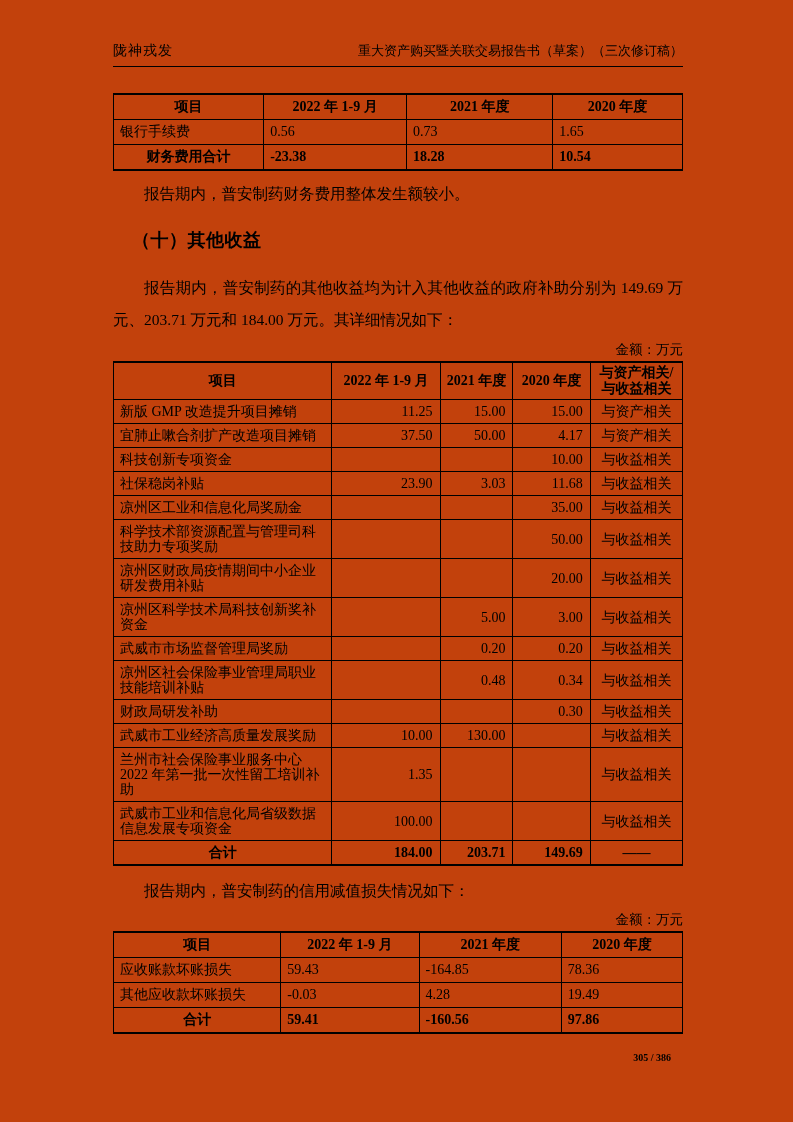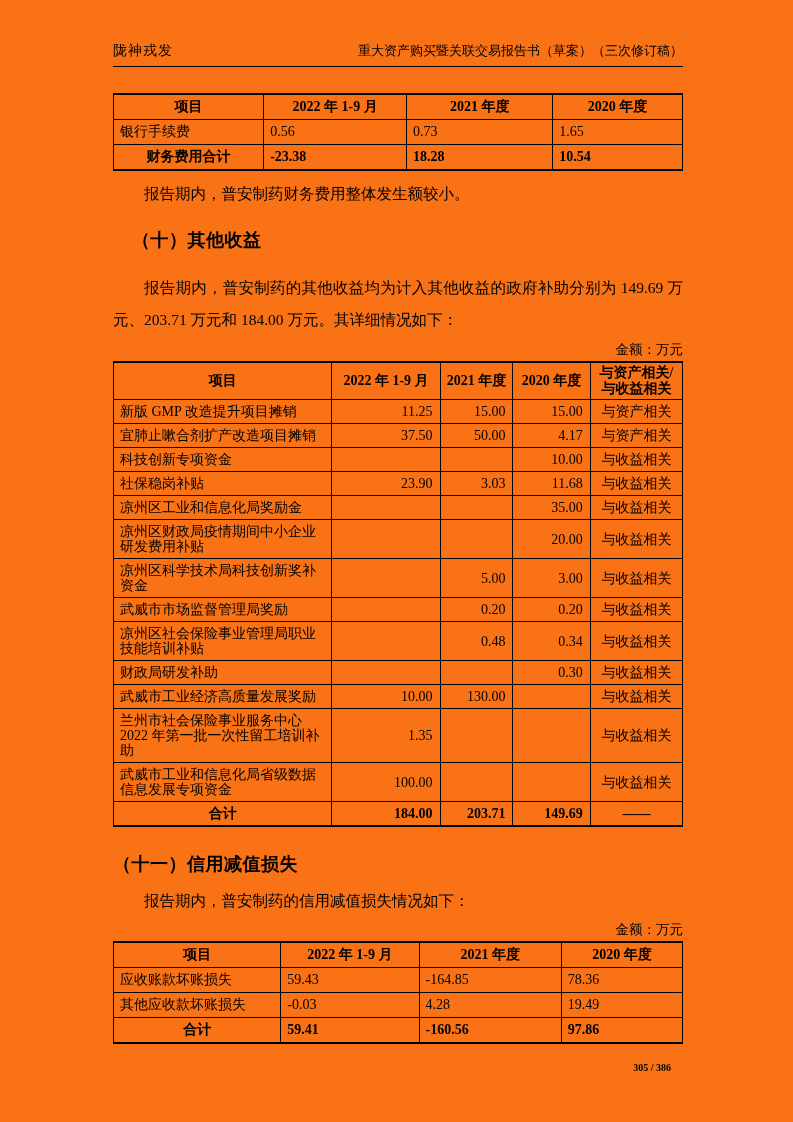--- a/index.html
+++ b/index.html
@@ -6,21 +6,21 @@
   html,body { background:#ffffff; }
   body {
     width:793px; height:1122px;
     color:#000;
     font-family:"Liberation Serif","DejaVu Serif",serif;
   }
   .page {
     width:793px; height:1122px;
     padding:42px 110px 0 113px;
     overflow:hidden;
-    background:#f97316;
+    background:#c2410c;
   }
   
   .doc-header {
     display:flex; justify-content:space-between; align-items:flex-end;
     border-bottom:1px solid #000;
     padding-bottom:6px;
   }
   .doc-header .hl { font-size:14px; letter-spacing:1px; }
   .doc-header .hr { font-size:13px; }
 
@@ -173,20 +173,27 @@
           <td>与收益相关</td>
         </tr>
         <tr>
           <td>凉州区工业和信息化局奖励金</td>
           <td></td>
           <td></td>
           <td>35.00</td>
           <td>与收益相关</td>
         </tr>
         <tr>
+          <td>科学技术部资源配置与管理司科技助力专项奖励</td>
+          <td></td>
+          <td></td>
+          <td>50.00</td>
+          <td>与收益相关</td>
+        </tr>
+        <tr>
           <td>凉州区财政局疫情期间中小企业研发费用补贴</td>
           <td></td>
           <td></td>
           <td>20.00</td>
           <td>与收益相关</td>
         </tr>
         <tr>
           <td>凉州区科学技术局科技创新奖补资金</td>
           <td></td>
           <td>5.00</td>
@@ -240,21 +247,20 @@
       <tr class="total-row">
         <td>合计</td>
         <td>184.00</td>
         <td>203.71</td>
         <td>149.69</td>
         <td>——</td>
       </tr>
     </tbody>
   </table>
 
-  <h2 class="sec-heading mt-head11">（十一）信用减值损失</h2>
 
   <p class="para tight mt-para3">报告期内，普安制药的信用减值损失情况如下：</p>
 
   <div class="amount-label mt-amount2">金额：万元</div>
 
   <table class="tbl t4 mt-table3">
     <colgroup>
       <col style="width:29.4%">
         <col style="width:24.3%">
         <col style="width:25.0%">

